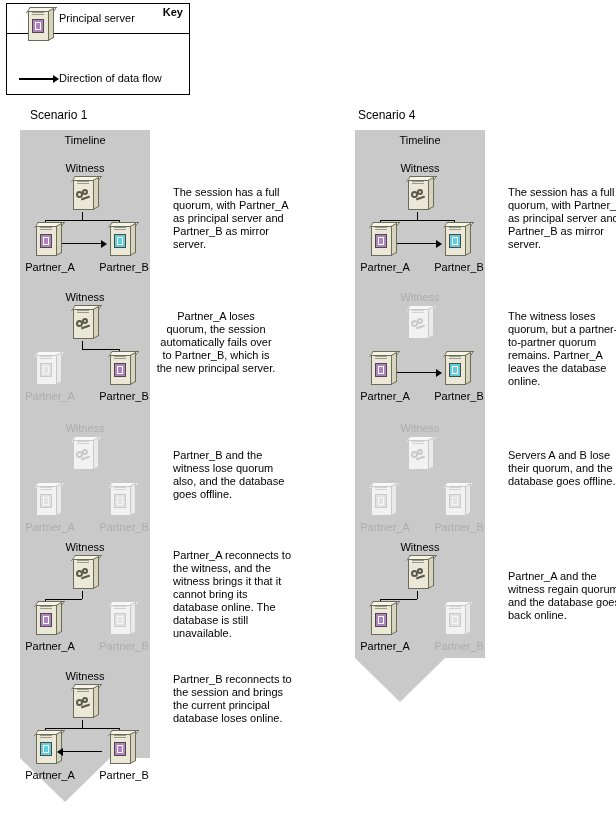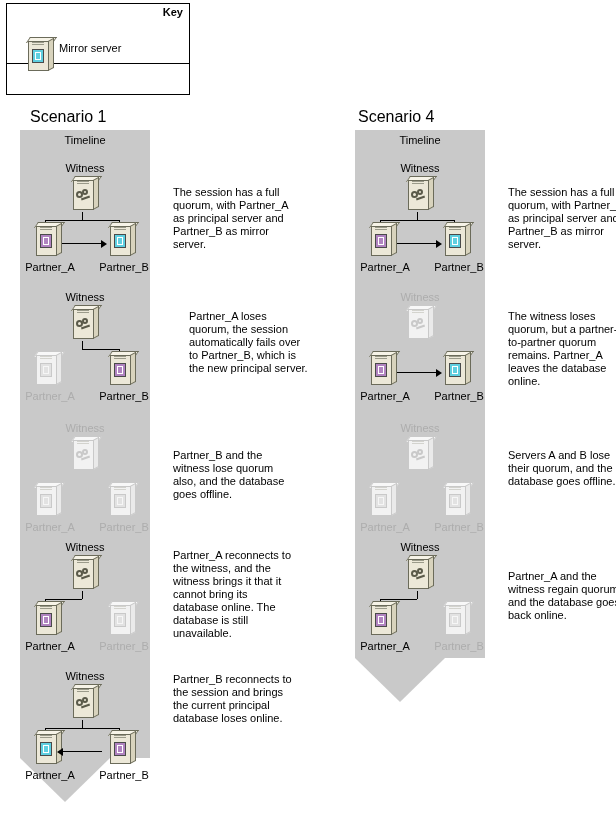--- a/index.html
+++ b/index.html
@@ -177,21 +177,21 @@
   .srv.off .chip { background: #e2e2e2; border-color: #c9c9c9; }
   .srv.off .chip::after { border-color: #f6f6f6; }
   .srv.off .slots { opacity: .35; }
   .srv.off .wmark .c1,
   .srv.off .wmark .c2 { border-color: #c9c9c9; }
   .srv.off .wmark .bar { background: #c9c9c9; }
 
   
   .scenario-label {
     position: absolute;
-    font-size: 16px;
+    font-size: 12px;
   }
   .timeline-col {
     position: absolute;
     width: 130px;
     background: #c9c9c9;
   }
   .timeline-title {
     position: absolute;
     width: 130px;
     text-align: center;
@@ -244,34 +244,41 @@
     border-bottom: 4px solid transparent;
     border-right: 6px solid #000;
   }
 </style>
 </head>
 <body>
 
 <div id="key-box">
   <div id="key-title">Key</div>
 
-
-  <div class="key-row r2">
+  <div class="key-row r1">
     <div class="key-icon">
-      <div class="srv mirror" style="position:relative;left:0;top:0;">
+      <div class="srv" style="position:relative;left:0;top:0;">
         <div class="top"></div>
           <div class="side"></div>
           <div class="body"></div>
         <div class="slots"></div>
           <div class="chip"></div>
       </div>
     </div>
-    <div class="key-label">Mirror server</div>
+    <div class="key-label">Principal server</div>
   </div>
 
+
+  <div class="key-row r3">
+    <div class="key-arrow">
+      <div class="ln h" style="left:0;top:0;width:36px;height:2px;"></div>
+      <div class="arrow-r" style="left:34px;top:-3px;"></div>
+    </div>
+    <div class="key-label">Direction of data flow</div>
+  </div>
 </div>
 
 <div class="scenario-label" style="left:30px;top:108px;">Scenario 1</div>
 <div class="timeline-col" style="left:20px;top:130px;width:130px;height:628px;"></div>
 <div class="arrow-head" style="left:20px;top:758px;"></div>
 <div class="timeline-title" style="left:20px;top:134px;">Timeline</div>
 
 <div class="node-label" style="left:55px;top:162px;width:60px;">Witness</div>
 <div class="srv witness" style="left:70px;top:176px;">
   <div class="top"></div>
@@ -332,21 +339,21 @@
 </div>
 <div class="srv" style="left:107px;top:351px;">
   <div class="top"></div>
     <div class="side"></div>
     <div class="body"></div>
     <div class="slots"></div>
     <div class="chip"></div>
 </div>
 <div class="node-label off" style="left:22px;top:390px;width:56px;">Partner_A</div>
 <div class="node-label" style="left:96px;top:390px;width:56px;">Partner_B</div>
-<div class="desc" style="left:189px;top:310px;">Partner_A loses quorum, the session automatically fails over to Partner_B, which is the new principal server.</div>
+<div class="desc" style="left:156px;top:310px;text-align:center;">Partner_A loses quorum, the session automatically fails over to Partner_B, which is the new principal server.</div>
 
 <div class="node-label off" style="left:55px;top:422px;width:60px;">Witness</div>
 <div class="srv witness off" style="left:70px;top:436px;">
   <div class="top"></div>
     <div class="side"></div>
     <div class="body"></div>
     <div class="slots"></div>
   <div class="wmark">
       <div class="c1"></div>
       <div class="c2"></div>

